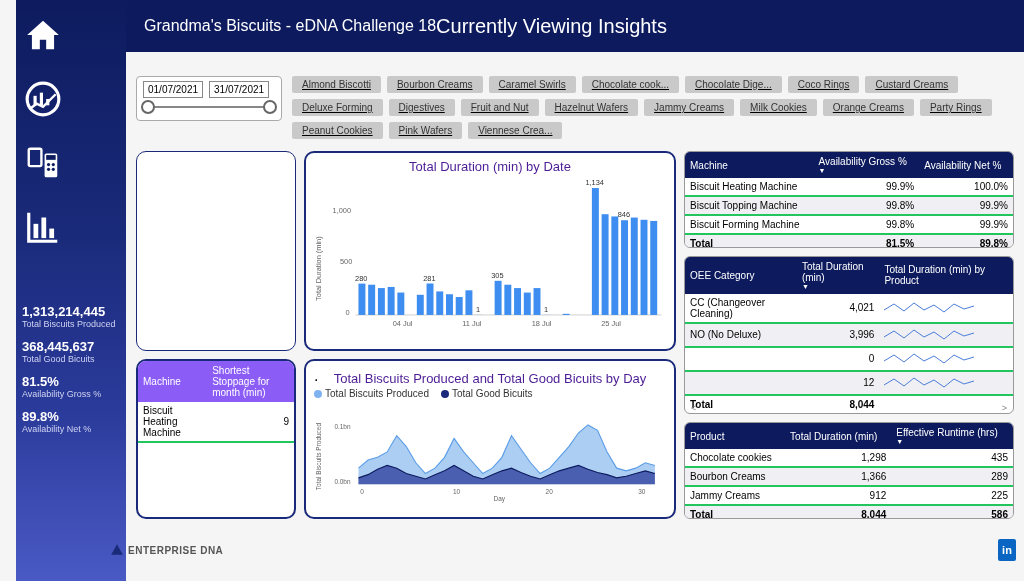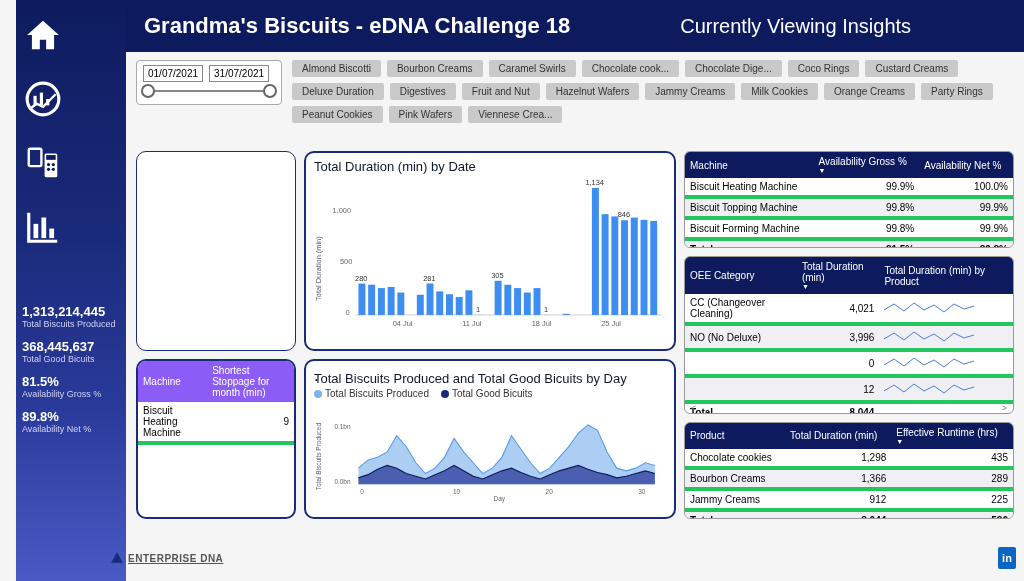--- a/index.html
+++ b/index.html
@@ -6,50 +6,50 @@
   html, body { width: 1024px; height: 581px; font-family: "Segoe UI", Arial, sans-serif; background: #f5f5f5; overflow: hidden; }
   .root { display: flex; width: 100%; height: 100%; }
   .sidebar { width: 110px; background: linear-gradient(180deg, #0d1b5e 0%, #1a2a7a 40%, #2a3a9a 70%, #4a5ac5 100%); color: #fff; display: flex; flex-direction: column; padding: 8px 6px; margin-left: 16px; }
   .sidebar .nav-icon { width: 38px; height: 38px; margin: 8px 0 18px 2px; fill: #fff; }
   .kpi-block { margin-top: 40px; }
   .kpi { margin-bottom: 10px; }
   .kpi-val { font-size: 13px; font-weight: 700; color: #fff; }
   .kpi-lbl { font-size: 9px; color: #cfd3f2; }
   .content { flex: 1; display: flex; flex-direction: column; }
   .header { height: 52px; background: #0d1b5e; color: #fff; display: flex; align-items: center; padding: 0 18px; }
-  .header-title { font-size: 22px; font-weight: 700; flex: 0 0 auto; }
-  .header-right { font-size: 20px; font-weight: 300; margin-left: 110px; }
-  .body { flex: 1; padding: 8px 10px; display: flex; flex-direction: column; gap: 24px; position:relative;border-radius:23px; }
+  .header-title { font-size: 16px; font-weight: 400; flex: 0 0 auto; }
+  .header-right { font-size: 20px; font-weight: 300; }
+  .body { flex: 1; padding: 24px 10px; display: flex; flex-direction: column; gap: 8px; position:relative;border-radius:23px; }
   .filter-row { display: flex; align-items: flex-start; gap: 10px; margin-bottom:4px;}
   .date-range { width: 146px; background:#fff; border:1px solid #aaa; border-radius:4px; padding:4px 6px 12px 6px; position:relative;}
   .date-range .dates { display:flex; gap:6px; }
   .date-box { font-size:10px; border:1px solid #888; padding:2px 4px; }
   .slider { margin-top:8px; height:2px; background:#888; position:relative;}
   .slider::before,.slider::after{content:"";position:absolute;width:10px;height:10px;border:2px solid #666;border-radius:50%;background:#fff;top:-6px;}
   .slider::before{left:-2px;} .slider::after{right:-2px;}
-  .chips { flex:1; display:flex; flex-wrap:wrap; gap:6px; }
+  .chips { flex:1; display:flex; flex-wrap:wrap; gap:6px;text-decoration:underline; }
   .chip { font-size:10px; padding:3px 10px; background:#c9c9c9; color:#333; border-radius:2px; cursor:pointer;}
   .grid-main { flex:1; display:grid; grid-template-columns: 160px 1fr 330px; grid-template-rows: 200px 160px; gap:8px; }
   .panel { background:#fff; border:2px solid #1a2a7a; border-radius:10px; padding:6px 8px; overflow:hidden; position:relative;}
   .panel-empty { background:#fff; border:1.5px solid #1a2a7a; border-radius:10px;}
-  .p-title { font-size:13px; color:#0f172a; margin-bottom:2px; }
+  .p-title { font-size:13px; color:#4c1d95; margin-bottom:2px;text-align:center; }
   .legend { font-size:10px; color:#333; display:flex; gap:12px; align-items:center; margin-bottom:2px;}
   .legend span{display:flex;align-items:center;gap:3px;}
   .dot{width:8px;height:8px;border-radius:50%;}
   svg.chart { width:100%; }
   .tbl { width:100%; border-collapse:collapse; font-size:10px; }
   .tbl th { background:#0d1b5e; color:#fff; text-align:left; padding:4px 5px; font-weight:400; }
   .tbl th .sort{font-size:7px;display:block;}
-  .tbl td { padding:3px 5px; border-bottom:4px solid #22c55e;margin-top:23px;}
+  .tbl td { padding:3px 5px; border-bottom:2px solid #22c55e;margin-top:23px;}
   .tbl tr:nth-child(even) td { background:#f0f0f4; }
   .tbl .total td { font-weight:700; border-top:1px solid #333;}
   .right-stack { display:flex; flex-direction:column; gap:8px; }
   .r-panel { background:#fff; border:1.5px solid #999; border-radius:6px; overflow:hidden; }
   .spark { stroke:#4a7cd8; stroke-width:1; fill:none;}
-  .footer { position:absolute; bottom:12px; left:110px; right:8px; height:22px; display:flex; align-items:center; justify-content:space-between; font-size:10px; color:#555;text-decoration:underline;}
+  .footer { position:absolute; bottom:20px; left:110px; right:8px; height:22px; display:flex; align-items:center; justify-content:space-between; font-size:10px; color:#555;}
   .footer .logo-txt{font-weight:700; letter-spacing:0.5px;}
   .linkedin { width:18px;height:22px;background:#0a66c2;color:#fff;display:flex;align-items:center;justify-content:center;font-weight:700;font-size:11px;border-radius:2px;}
   .mini-tbl { font-size:10px; }
   .mini-tbl th{ background:#8b5cf6;color:#fff;padding:4px 5px;text-align:left;font-weight:400;}
   .mini-tbl td{ padding:3px 5px;}
   .num { text-align:right; }
   .scroll-hint{position:absolute;bottom:2px;left:6px;right:6px;height:8px;display:flex;justify-content:space-between;font-size:9px;color:#888;}
 </style>
 </head>
 <body>
@@ -119,21 +119,21 @@
           <div class="slider"></div>
         </div>
         <div class="chips" id="chips">
             <div class="chip">Almond Biscotti</div>
             <div class="chip">Bourbon Creams</div>
             <div class="chip">Caramel Swirls</div>
             <div class="chip">Chocolate cook...</div>
             <div class="chip">Chocolate Dige...</div>
             <div class="chip">Coco Rings</div>
             <div class="chip">Custard Creams</div>
-            <div class="chip">Deluxe Duration</div>
+            <div class="chip">Deluxe Forming</div>
             <div class="chip">Digestives</div>
             <div class="chip">Fruit and Nut</div>
             <div class="chip">Hazelnut Wafers</div>
             <div class="chip">Jammy Creams</div>
             <div class="chip">Milk Cookies</div>
             <div class="chip">Orange Creams</div>
             <div class="chip">Party Rings</div>
             <div class="chip">Peanut Cookies</div>
             <div class="chip">Pink Wafers</div>
             <div class="chip">Viennese Crea...</div>

